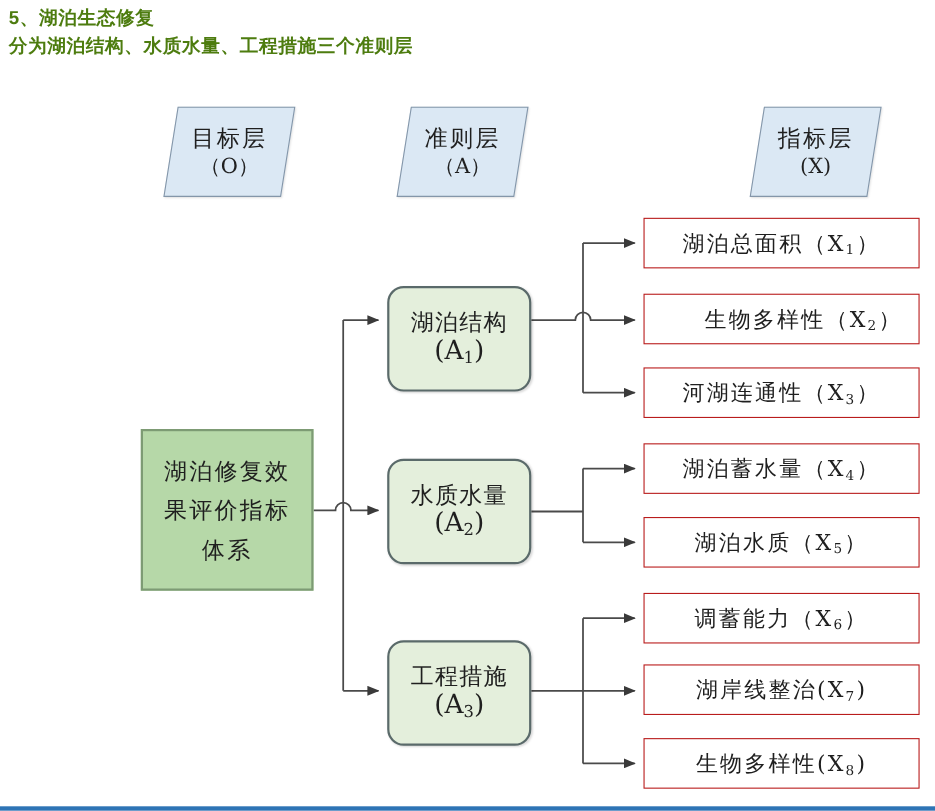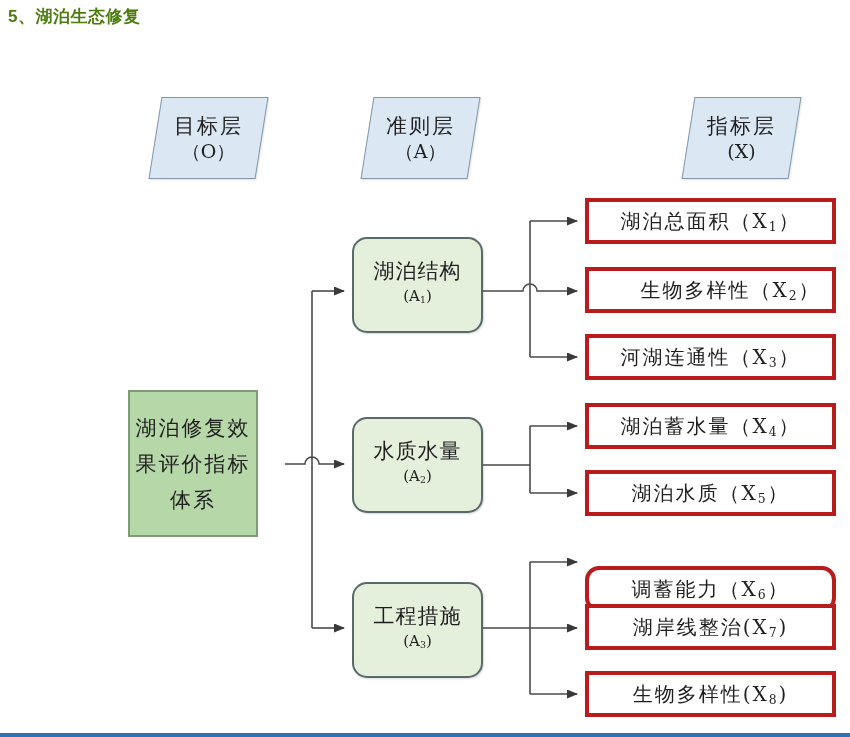--- a/index.html
+++ b/index.html
@@ -23,54 +23,55 @@
     position:absolute;inset:0;transform:skewX(9deg);
     display:flex;flex-direction:column;align-items:center;justify-content:center;
   }
   .para-inner .l1{font-size:21px;letter-spacing:2px;line-height:26px;}
   .para-inner .l2{font-size:19px;line-height:24px;}
   .para1{left:155px;top:97px;}
   .para2{left:367px;top:97px;}
   .para3{left:688px;top:97px;}
   
   .goal-box{
-    position:absolute;left:128px;top:390px;width:130px;height:147px;
+    position:absolute;left:128px;top:390px;width:157px;height:147px;
     background:#b6d8a8;border:2px solid #7d9b74;box-sizing:border-box;
     display:flex;flex-direction:column;align-items:center;justify-content:center;
   }
   .goal-box .g-line{font-size:21px;letter-spacing:2px;line-height:36px;}
   
   .crit-box{
     position:absolute;left:352px;width:131px;height:96px;box-sizing:border-box;
     background:#e4efdc;border:2px solid #5a6a6a;border-radius:15px;
     display:flex;flex-direction:column;align-items:center;justify-content:center;
     box-shadow:1px 1px 2px rgba(0,0,0,0.15);
   }
   .crit-box .c-title{font-size:21px;letter-spacing:1px;line-height:27px;}
-  .crit-box .c-code{font-size:15px;line-height:23px;}
-  .crit1{top:237px;} .crit2{top:417px;} .crit3{top:582px;}
+  .crit-box .c-code{font-size:24px;line-height:23px;}
+  .crit1{top:260px;} .crit2{top:417px;} .crit3{top:582px;}
   
   .ind-box{
     position:absolute;left:585px;width:251px;height:46px;box-sizing:border-box;
-    background:#ffffff;border:4px solid #b91c1c;
+    background:#ffffff;border:1px solid #b91c1c;
     display:flex;align-items:center;justify-content:center;
   }
   .ind-box .i-label{font-size:20px;letter-spacing:2px;white-space:nowrap;}
   .ind1{top:198px;} .ind2{top:267px;padding-left:40px;} .ind3{top:334px;} .ind4{top:403px;}
-  .ind5{top:470px;} .ind6{top:566px;border-radius:14px;} .ind7{top:604px;} .ind8{top:671px;}
+  .ind5{top:470px;} .ind6{top:539px;} .ind7{top:604px;} .ind8{top:671px;}
   
   .connectors{position:absolute;left:0;top:0;width:850px;height:737px;}
   
   .bottom-rule{position:absolute;left:0;bottom:0;width:850px;height:4px;background:#2e74b5;}
 </style>
 </head>
 <body>
 
 <div class="heading">
   <div class="h-line">5、湖泊生态修复</div>
+  <div class="h-line">分为湖泊结构、水质水量、工程措施三个准则层</div>
 </div>
 
 <svg class="connectors" viewBox="0 0 850 737">
   <defs>
     <marker id="arrow" markerWidth="11" markerHeight="9" refX="10" refY="4.5" orient="auto" markerUnits="userSpaceOnUse">
       <path d="M0,0 L11,4.5 L0,9 Z" fill="#3a3a3a"></path>
     </marker>
   </defs>
   <g stroke="#4a4a4a" stroke-width="1.6" fill="none">
 

